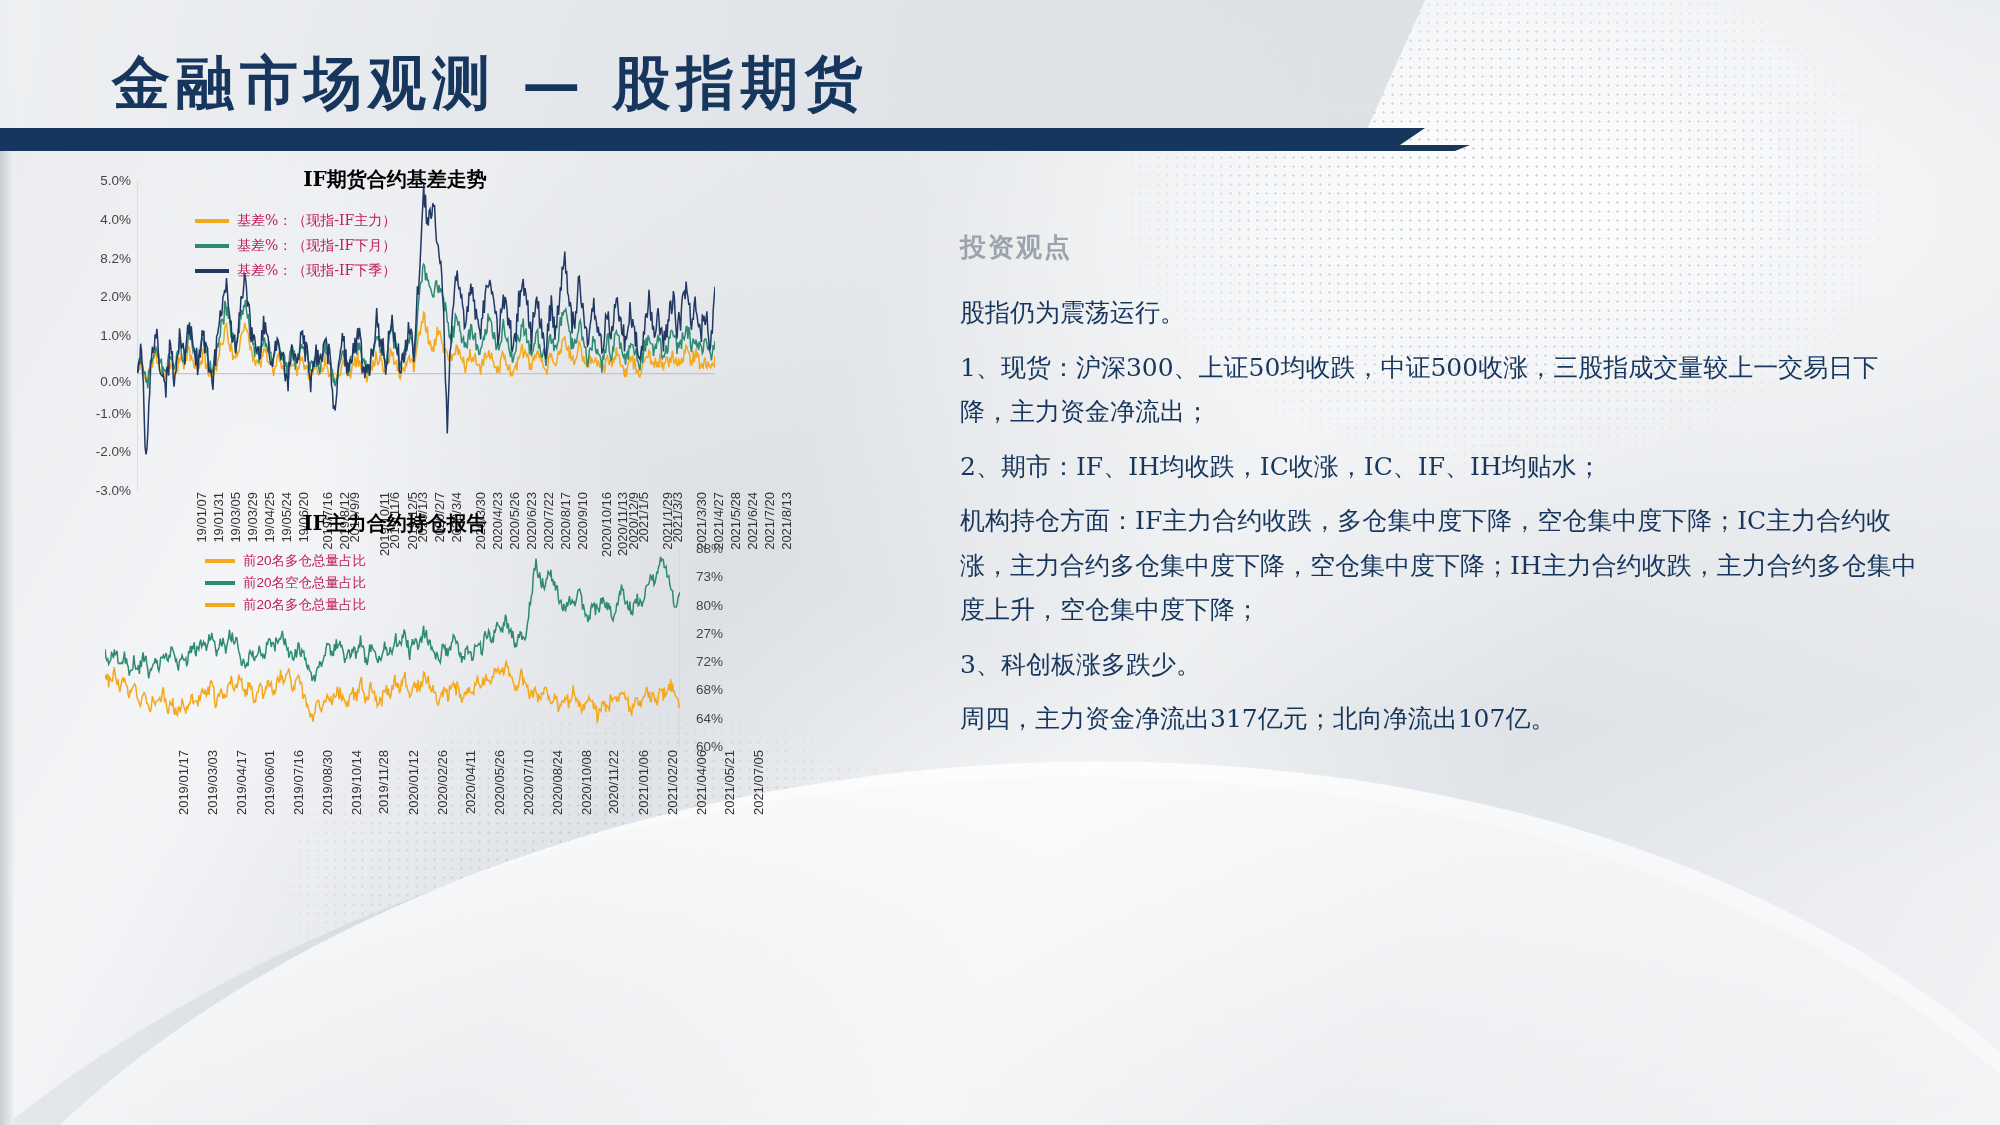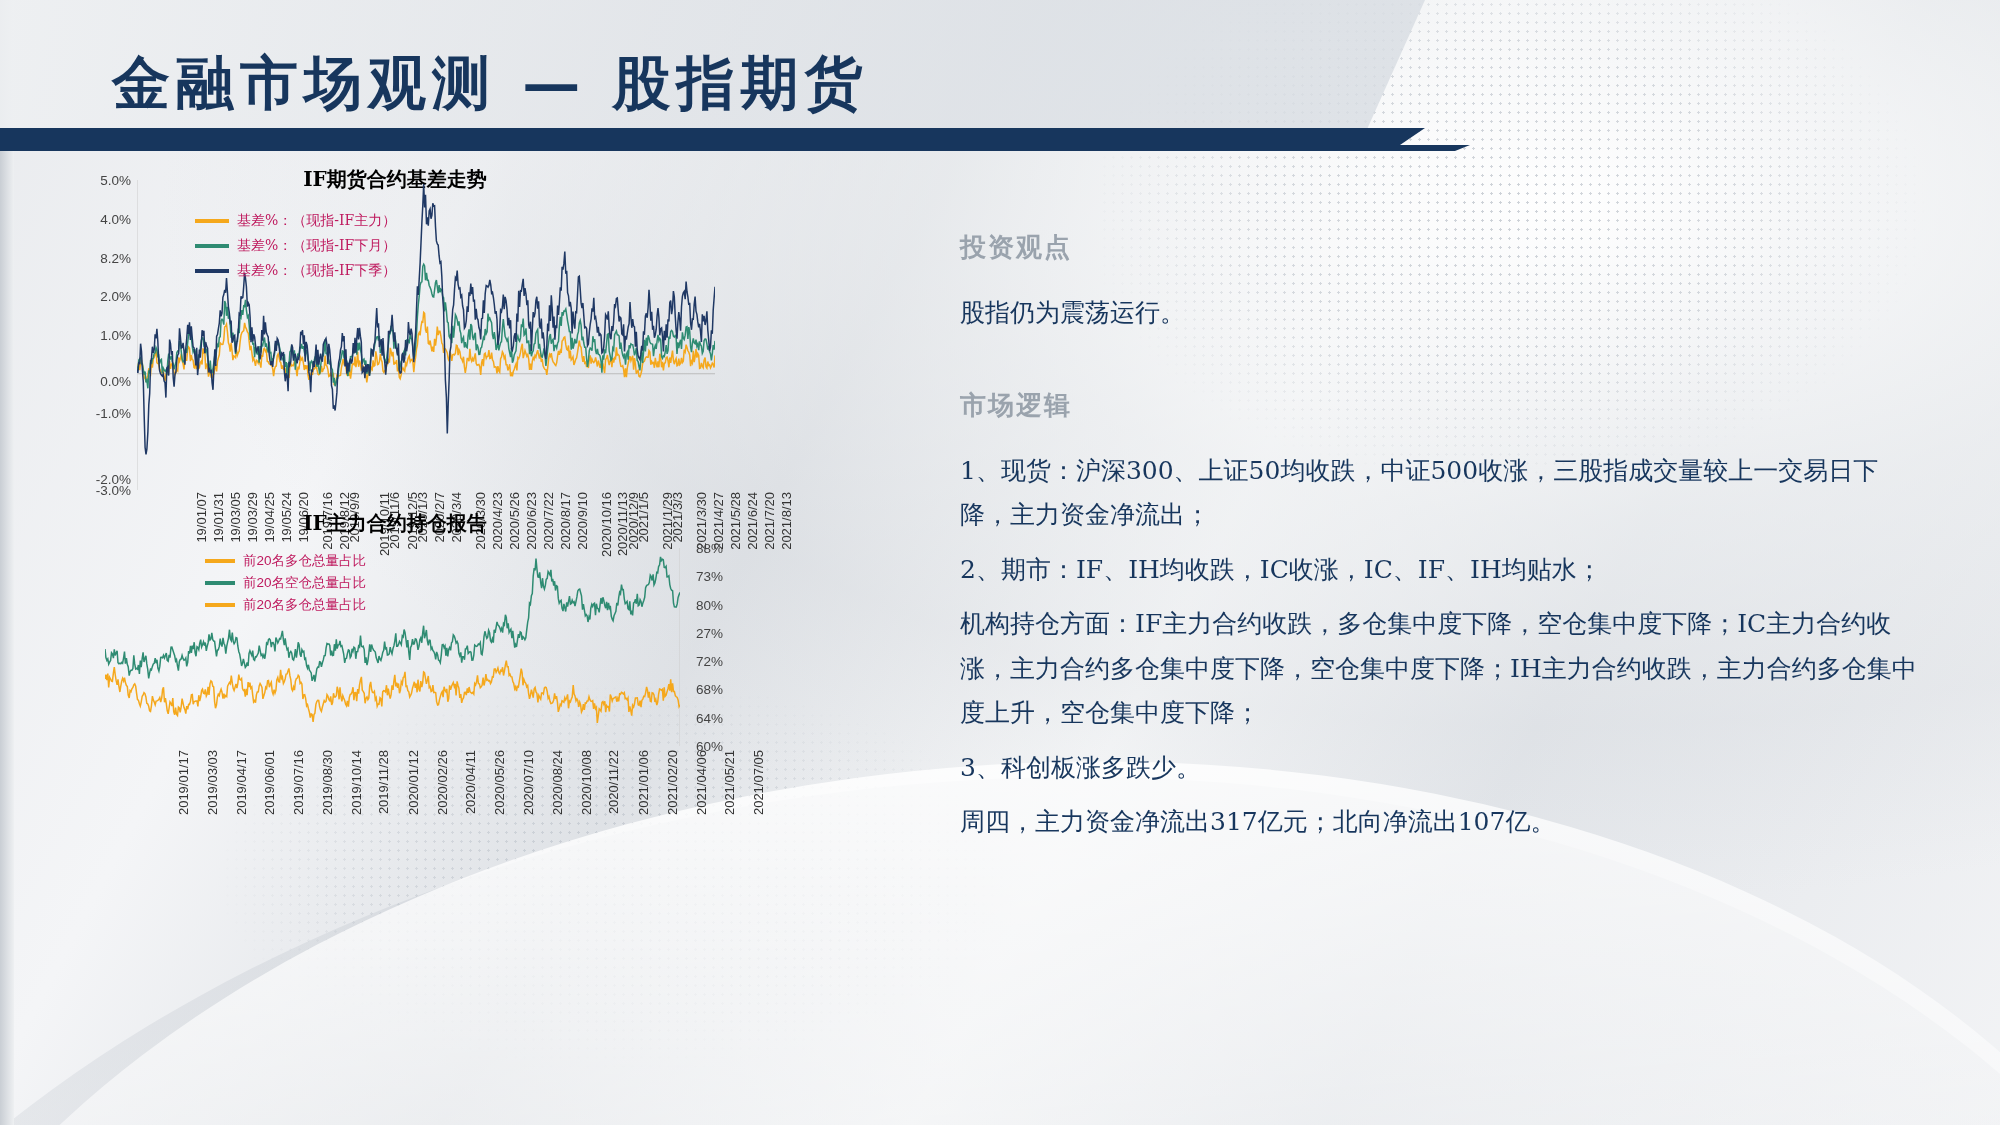--- a/index.html
+++ b/index.html
@@ -121,21 +121,21 @@
 <div class="chart-card" id="chart1">
   <div class="chart-title" style="top:6px;">IF期货合约基差走势</div>
   <div class="ylabels" id="c1-ylabels" style="left: 0px; top: 20px; width: 56px; height: 310px;">
       <div class="ylabel" style="top: 0px;">5.0%</div>
       <div class="ylabel" style="top: 38.75px;">4.0%</div>
       <div class="ylabel" style="top: 77.5px;">8.2%</div>
       <div class="ylabel" style="top: 116.25px;">2.0%</div>
       <div class="ylabel" style="top: 155px;">1.0%</div>
       <div class="ylabel" style="top: 201px;">0.0%</div>
       <div class="ylabel" style="top: 232.5px;">-1.0%</div>
-      <div class="ylabel" style="top: 271.25px; margin-top: 28px;">-2.0%</div>
+      <div class="ylabel" style="top: 271.25px;">-2.0%</div>
       <div class="ylabel" style="top: 310px;">-3.0%</div>
     </div>
   <svg id="c1-svg" style="position:absolute;left:62px;top:20px;" width="578" height="310">
       <line x1="0" x2="578" y1="193.75" y2="193.75" stroke="#bbb" stroke-width="1"></line>
       <line x1="0" x2="0" y1="0" y2="310" stroke="#ccc" stroke-width="1"></line>
       <path d="M0.0 189.5L0.9 186.5L1.8 182.5L2.7 190.1L3.6 183.0L4.5 180.3L5.4 184.9L6.3 189.1L7.2 197.9L8.1 198.4L9.0 201.7L9.9 198.0L10.9 195.2L11.8 188.3L12.7 192.0L13.6 193.7L14.5 178.9L15.4 187.7L16.3 178.8L17.2 177.2L18.1 174.6L19.0 168.7L19.9 182.7L20.8 183.5L21.7 183.8L22.6 189.6L23.5 190.1L24.4 192.9L25.3 192.6L26.2 189.3L27.1 197.3L28.0 201.0L28.9 194.3L29.8 194.1L30.8 188.6L31.7 192.8L32.6 180.8L33.5 188.8L34.4 184.2L35.3 183.0L36.2 188.4L37.1 191.9L38.0 194.6L38.9 192.5L39.8 189.4L40.7 190.8L41.6 177.3L42.5 181.2L43.4 178.6L44.3 173.9L45.2 181.2L46.1 183.8L47.0 189.5L47.9 177.7L48.8 180.0L49.7 180.1L50.7 169.5L51.6 166.9L52.5 168.3L53.4 181.1L54.3 175.0L55.2 179.6L56.1 180.1L57.0 187.5L57.9 188.2L58.8 179.4L59.7 188.1L60.6 187.4L61.5 186.3L62.4 187.5L63.3 182.6L64.2 181.3L65.1 184.5L66.0 168.4L66.9 172.5L67.8 171.2L68.7 189.2L69.6 183.5L70.6 186.9L71.5 196.7L72.4 192.7L73.3 192.3L74.2 197.2L75.1 197.2L76.0 190.9L76.9 194.4L77.8 188.2L78.7 184.3L79.6 191.4L80.5 181.2L81.4 177.9L82.3 174.8L83.2 162.9L84.1 163.8L85.0 164.4L85.9 164.3L86.8 160.0L87.7 146.9L88.6 146.3L89.5 144.1L90.5 152.5L91.4 162.8L92.3 165.3L93.2 171.7L94.1 162.8L95.0 170.1L95.9 180.2L96.8 176.0L97.7 176.6L98.6 177.7L99.5 169.7L100.4 175.2L101.3 172.7L102.2 171.1L103.1 161.9L104.0 155.2L104.9 152.6L105.8 151.3L106.7 150.8L107.6 142.8L108.5 147.2L109.4 148.9L110.4 152.0L111.3 153.2L112.2 162.0L113.1 170.1L114.0 165.8L114.9 172.8L115.8 180.2L116.7 178.1L117.6 181.5L118.5 185.9L119.4 180.2L120.3 181.0L121.2 183.2L122.1 180.0L123.0 183.8L123.9 187.7L124.8 175.7L125.7 176.0L126.6 169.1L127.5 168.3L128.4 171.4L129.3 170.1L130.3 181.4L131.2 181.7L132.1 183.7L133.0 184.5L133.9 185.0L134.8 185.1L135.7 188.7L136.6 196.1L137.5 189.4L138.4 186.5L139.3 186.0L140.2 175.9L141.1 173.9L142.0 177.2L142.9 181.6L143.8 182.6L144.7 188.8L145.6 185.4L146.5 189.2L147.4 188.5L148.3 195.5L149.2 188.1L150.2 197.6L151.1 194.7L152.0 198.0L152.9 186.0L153.8 183.5L154.7 186.0L155.6 185.1L156.5 185.6L157.4 181.1L158.3 182.8L159.2 189.8L160.1 196.1L161.0 186.6L161.9 189.4L162.8 182.5L163.7 177.3L164.6 179.7L165.5 178.1L166.4 183.0L167.3 190.0L168.2 185.1L169.1 189.0L170.1 185.2L171.0 194.9L171.9 199.9L172.8 194.1L173.7 194.7L174.6 191.9L175.5 195.0L176.4 188.5L177.3 189.0L178.2 188.0L179.1 184.5L180.0 189.7L180.9 194.0L181.8 194.8L182.7 193.9L183.6 192.3L184.5 185.9L185.4 192.1L186.3 189.2L187.2 188.1L188.1 175.6L189.0 185.1L190.0 186.2L190.9 189.6L191.8 196.4L192.7 195.7L193.6 193.7L194.5 196.5L195.4 195.5L196.3 192.8L197.2 205.1L198.1 202.7L199.0 202.0L199.9 195.3L200.8 195.8L201.7 196.1L202.6 195.5L203.5 195.3L204.4 187.9L205.3 183.2L206.2 178.9L207.1 184.3L208.0 183.5L208.9 187.0L209.9 195.4L210.8 188.5L211.7 195.9L212.6 189.4L213.5 198.7L214.4 192.3L215.3 184.0L216.2 183.8L217.1 184.8L218.0 176.5L218.9 187.1L219.8 182.2L220.7 171.8L221.6 186.8L222.5 180.5L223.4 183.7L224.3 189.9L225.2 188.9L226.1 186.4L227.0 189.6L227.9 196.1L228.8 193.1L229.8 202.5L230.7 196.2L231.6 191.3L232.5 193.3L233.4 191.7L234.3 187.8L235.2 189.4L236.1 180.3L237.0 186.1L237.9 185.3L238.8 171.4L239.7 176.7L240.6 184.7L241.5 184.3L242.4 181.6L243.3 174.2L244.2 179.5L245.1 181.9L246.0 190.9L246.9 192.4L247.8 190.5L248.7 191.1L249.7 185.0L250.6 183.6L251.5 178.6L252.4 182.6L253.3 167.9L254.2 172.0L255.1 176.4L256.0 171.9L256.9 184.6L257.8 182.6L258.7 183.2L259.6 180.0L260.5 191.4L261.4 187.6L262.3 197.2L263.2 198.8L264.1 195.0L265.0 189.7L265.9 187.9L266.8 190.0L267.7 191.2L268.6 183.0L269.6 185.3L270.5 180.8L271.4 177.6L272.3 175.9L273.2 181.8L274.1 179.9L275.0 179.3L275.9 182.3L276.8 192.3L277.7 182.8L278.6 177.4L279.5 169.2L280.4 164.9L281.3 154.5L282.2 152.5L283.1 155.3L284.0 146.6L284.9 141.6L285.8 142.1L286.7 132.4L287.6 133.3L288.5 149.5L289.5 152.8L290.4 146.6L291.3 163.3L292.2 164.1L293.1 160.5L294.0 165.9L294.9 171.4L295.8 166.7L296.7 171.9L297.6 158.9L298.5 165.6L299.4 158.5L300.3 146.5L301.2 155.2L302.1 151.2L303.0 151.3L303.9 156.0L304.8 163.0L305.7 164.6L306.6 172.9L307.5 168.8L308.4 168.9L309.4 170.7L310.3 173.1L311.2 178.8L312.1 181.2L313.0 171.5L313.9 175.1L314.8 180.8L315.7 174.8L316.6 174.3L317.5 174.9L318.4 173.3L319.3 165.1L320.2 165.6L321.1 175.1L322.0 169.7L322.9 171.8L323.8 177.9L324.7 179.1L325.6 181.4L326.5 176.7L327.4 186.8L328.3 193.0L329.3 186.7L330.2 178.5L331.1 178.5L332.0 181.3L332.9 168.8L333.8 178.6L334.7 181.2L335.6 178.5L336.5 181.5L337.4 177.1L338.3 173.3L339.2 183.6L340.1 185.2L341.0 184.8L341.9 184.5L342.8 186.9L343.7 194.9L344.6 182.9L345.5 179.2L346.4 186.2L347.3 174.1L348.2 173.2L349.2 178.4L350.1 176.4L351.0 176.2L351.9 170.1L352.8 178.6L353.7 178.3L354.6 172.6L355.5 179.9L356.4 181.5L357.3 187.1L358.2 186.7L359.1 187.1L360.0 193.4L360.9 186.1L361.8 191.0L362.7 192.3L363.6 178.6L364.5 176.9L365.4 171.7L366.3 173.4L367.2 178.3L368.1 176.3L369.1 184.7L370.0 184.8L370.9 190.5L371.8 187.9L372.7 184.3L373.6 196.3L374.5 192.4L375.4 196.3L376.3 191.3L377.2 189.6L378.1 186.2L379.0 183.9L379.9 190.5L380.8 177.6L381.7 178.6L382.6 176.2L383.5 172.4L384.4 167.2L385.3 163.7L386.2 178.2L387.1 174.4L388.0 170.5L389.0 173.7L389.9 176.4L390.8 174.6L391.7 179.1L392.6 189.9L393.5 183.6L394.4 190.0L395.3 181.4L396.2 177.6L397.1 179.5L398.0 175.4L398.9 177.2L399.8 173.0L400.7 170.2L401.6 174.9L402.5 178.5L403.4 173.0L404.3 181.9L405.2 179.2L406.1 185.9L407.0 188.0L407.9 189.4L408.9 189.6L409.8 195.0L410.7 187.9L411.6 179.2L412.5 174.4L413.4 176.3L414.3 173.2L415.2 179.0L416.1 181.9L417.0 182.9L417.9 184.6L418.8 185.6L419.7 182.6L420.6 175.9L421.5 170.9L422.4 174.9L423.3 170.7L424.2 172.9L425.1 161.0L426.0 160.0L426.9 157.6L427.8 157.0L428.8 164.7L429.7 169.4L430.6 170.1L431.5 165.5L432.4 178.5L433.3 170.5L434.2 180.0L435.1 178.7L436.0 176.8L436.9 185.0L437.8 182.4L438.7 179.3L439.6 178.0L440.5 172.7L441.4 166.6L442.3 160.6L443.2 166.0L444.1 167.2L445.0 176.1L445.9 181.8L446.8 176.0L447.7 183.2L448.7 182.2L449.6 187.0L450.5 183.2L451.4 188.0L452.3 180.0L453.2 175.4L454.1 183.6L455.0 179.2L455.9 181.5L456.8 182.5L457.7 181.3L458.6 177.5L459.5 181.8L460.4 186.5L461.3 180.5L462.2 183.9L463.1 187.9L464.0 183.6L464.9 189.3L465.8 183.4L466.7 187.9L467.6 193.0L468.6 179.4L469.5 178.4L470.4 174.9L471.3 180.9L472.2 185.2L473.1 180.8L474.0 177.5L474.9 187.1L475.8 178.0L476.7 182.6L477.6 177.7L478.5 178.6L479.4 167.4L480.3 175.2L481.2 174.5L482.1 175.5L483.0 181.9L483.9 186.4L484.8 186.5L485.7 185.7L486.6 189.4L487.5 197.1L488.5 188.4L489.4 197.2L490.3 187.9L491.2 183.4L492.1 179.3L493.0 176.2L493.9 180.7L494.8 177.9L495.7 175.9L496.6 189.7L497.5 178.1L498.4 184.0L499.3 193.7L500.2 191.5L501.1 190.3L502.0 196.3L502.9 196.8L503.8 194.4L504.7 190.5L505.6 183.6L506.5 181.7L507.4 181.3L508.4 178.0L509.3 176.9L510.2 177.3L511.1 177.2L512.0 170.6L512.9 171.9L513.8 184.7L514.7 181.6L515.6 183.4L516.5 182.7L517.4 187.8L518.3 177.9L519.2 183.6L520.1 187.4L521.0 181.3L521.9 187.3L522.8 173.7L523.7 177.7L524.6 187.3L525.5 181.8L526.4 190.4L527.3 183.4L528.3 182.7L529.2 177.4L530.1 177.0L531.0 180.7L531.9 187.3L532.8 177.5L533.7 182.8L534.6 176.7L535.5 170.5L536.4 180.3L537.3 184.2L538.2 180.5L539.1 178.5L540.0 185.9L540.9 185.4L541.8 178.5L542.7 184.6L543.6 183.5L544.5 177.9L545.4 182.5L546.3 181.2L547.2 169.6L548.2 171.9L549.1 164.6L550.0 167.5L550.9 170.8L551.8 172.2L552.7 175.0L553.6 186.1L554.5 181.3L555.4 183.2L556.3 170.8L557.2 182.1L558.1 176.7L559.0 169.1L559.9 177.7L560.8 173.5L561.7 175.4L562.6 188.5L563.5 188.1L564.4 182.9L565.3 186.1L566.2 187.7L567.1 180.1L568.1 177.6L569.0 186.7L569.9 188.1L570.8 181.5L571.7 185.4L572.6 184.7L573.5 187.9L574.4 185.9L575.3 183.1L576.2 184.3L577.1 187.5L578.0 175.4" fill="none" stroke="#f5a81c" stroke-width="1.5"></path>
       <path d="M0.0 186.5L0.9 190.4L1.8 180.0L2.7 178.6L3.6 177.7L4.5 183.8L5.4 183.9L6.3 189.8L7.2 194.6L8.1 191.5L9.0 202.5L9.9 200.5L10.9 208.3L11.8 190.2L12.7 193.5L13.6 180.1L14.5 184.0L15.4 178.9L16.3 178.1L17.2 173.2L18.1 173.0L19.0 167.5L19.9 169.6L20.8 176.4L21.7 175.4L22.6 183.6L23.5 180.1L24.4 179.3L25.3 193.2L26.2 188.0L27.1 189.9L28.0 191.1L28.9 190.0L29.8 195.3L30.8 180.8L31.7 173.6L32.6 177.0L33.5 178.6L34.4 175.7L35.3 181.7L36.2 183.7L37.1 189.2L38.0 185.6L38.9 182.0L39.8 172.8L40.7 171.0L41.6 170.9L42.5 161.8L43.4 161.8L44.3 172.1L45.2 179.6L46.1 182.0L47.0 181.8L47.9 170.1L48.8 169.5L49.7 173.0L50.7 162.8L51.6 154.8L52.5 150.7L53.4 155.7L54.3 156.9L55.2 165.8L56.1 172.0L57.0 169.7L57.9 169.8L58.8 173.8L59.7 180.9L60.6 182.2L61.5 174.4L62.4 177.0L63.3 168.4L64.2 160.7L65.1 157.9L66.0 158.0L66.9 164.8L67.8 162.9L68.7 171.5L69.6 169.8L70.6 176.8L71.5 185.0L72.4 188.9L73.3 180.5L74.2 193.2L75.1 192.8L76.0 189.0L76.9 181.9L77.8 175.2L78.7 179.8L79.6 169.7L80.5 164.9L81.4 167.1L82.3 157.4L83.2 156.8L84.1 140.6L85.0 139.3L85.9 140.6L86.8 144.7L87.7 121.0L88.6 123.3L89.5 135.8L90.5 126.9L91.4 138.7L92.3 136.0L93.2 144.1L94.1 157.1L95.0 158.0L95.9 152.7L96.8 159.9L97.7 162.9L98.6 174.0L99.5 161.4L100.4 161.3L101.3 148.6L102.2 153.1L103.1 135.6L104.0 137.6L104.9 130.1L105.8 134.8L106.7 125.9L107.6 126.3L108.5 119.8L109.4 130.2L110.4 137.3L111.3 135.7L112.2 145.3L113.1 160.0L114.0 153.6L114.9 151.1L115.8 164.8L116.7 162.7L117.6 177.3L118.5 167.0L119.4 169.8L120.3 174.5L121.2 168.0L122.1 182.7L123.0 166.1L123.9 172.3L124.8 164.3L125.7 165.5L126.6 160.4L127.5 157.6L128.4 166.9L129.3 163.3L130.3 169.2L131.2 172.5L132.1 161.5L133.0 173.0L133.9 172.6L134.8 184.6L135.7 178.9L136.6 178.2L137.5 174.4L138.4 164.3L139.3 164.7L140.2 164.7L141.1 161.1L142.0 164.8L142.9 169.0L143.8 174.3L144.7 176.4L145.6 179.0L146.5 181.1L147.4 174.2L148.3 187.0L149.2 182.1L150.2 197.6L151.1 183.9L152.0 184.4L152.9 172.0L153.8 170.5L154.7 165.4L155.6 172.4L156.5 178.5L157.4 170.3L158.3 189.7L159.2 180.6L160.1 177.6L161.0 173.3L161.9 176.6L162.8 167.6L163.7 167.9L164.6 163.8L165.5 168.8L166.4 166.0L167.3 171.5L168.2 176.1L169.1 169.9L170.1 172.9L171.0 179.8L171.9 181.6L172.8 191.3L173.7 182.3L174.6 181.1L175.5 183.2L176.4 187.0L177.3 180.2L178.2 176.5L179.1 181.3L180.0 186.9L180.9 176.9L181.8 188.5L182.7 194.2L183.6 186.4L184.5 179.1L185.4 175.3L186.3 175.7L187.2 170.8L188.1 159.4L189.0 173.5L190.0 173.4L190.9 177.1L191.8 179.7L192.7 183.7L193.6 182.8L194.5 188.2L195.4 189.7L196.3 202.6L197.2 197.9L198.1 206.2L199.0 203.4L199.9 198.1L200.8 198.0L201.7 188.4L202.6 184.3L203.5 180.9L204.4 177.0L205.3 170.9L206.2 171.3L207.1 178.3L208.0 170.5L208.9 185.7L209.9 180.5L210.8 196.2L211.7 190.3L212.6 190.7L213.5 176.7L214.4 176.5L215.3 177.2L216.2 169.9L217.1 171.6L218.0 171.8L218.9 166.9L219.8 174.6L220.7 162.9L221.6 170.4L222.5 162.5L223.4 169.1L224.3 173.5L225.2 183.8L226.1 179.8L227.0 179.0L227.9 185.0L228.8 180.5L229.8 193.8L230.7 189.5L231.6 184.1L232.5 195.8L233.4 181.6L234.3 169.8L235.2 171.3L236.1 173.4L237.0 169.4L237.9 163.9L238.8 159.7L239.7 157.0L240.6 156.7L241.5 160.5L242.4 156.0L243.3 173.1L244.2 170.2L245.1 168.8L246.0 168.4L246.9 177.5L247.8 180.1L248.7 183.2L249.7 178.0L250.6 170.5L251.5 163.4L252.4 154.9L253.3 153.0L254.2 145.6L255.1 150.8L256.0 150.8L256.9 168.8L257.8 155.6L258.7 161.3L259.6 169.5L260.5 173.6L261.4 175.4L262.3 190.5L263.2 186.4L264.1 181.5L265.0 179.9L265.9 179.1L266.8 171.8L267.7 169.6L268.6 175.5L269.6 159.3L270.5 164.5L271.4 160.6L272.3 162.0L273.2 154.1L274.1 158.5L275.0 159.6L275.9 167.6L276.8 179.2L277.7 174.8L278.6 165.9L279.5 153.6L280.4 136.8L281.3 124.5L282.2 116.2L283.1 105.4L284.0 102.2L284.9 101.8L285.8 86.3L286.7 84.2L287.6 85.9L288.5 100.3L289.5 92.8L290.4 100.2L291.3 100.3L292.2 105.5L293.1 107.4L294.0 109.7L294.9 113.7L295.8 116.6L296.7 117.0L297.6 109.9L298.5 102.5L299.4 100.0L300.3 106.9L301.2 113.2L302.1 105.1L303.0 112.4L303.9 109.1L304.8 109.9L305.7 116.4L306.6 117.7L307.5 131.5L308.4 122.3L309.4 130.7L310.3 141.9L311.2 142.8L312.1 156.3L313.0 158.0L313.9 153.7L314.8 163.1L315.7 145.8L316.6 157.8L317.5 147.6L318.4 134.6L319.3 136.5L320.2 139.8L321.1 145.6L322.0 141.3L322.9 150.3L323.8 153.3L324.7 163.2L325.6 158.9L326.5 157.0L327.4 167.5L328.3 162.2L329.3 166.8L330.2 167.6L331.1 155.6L332.0 149.3L332.9 159.7L333.8 144.1L334.7 146.0L335.6 156.9L336.5 160.1L337.4 155.0L338.3 152.9L339.2 170.3L340.1 164.4L341.0 167.2L341.9 174.3L342.8 174.2L343.7 168.3L344.6 167.4L345.5 162.7L346.4 157.7L347.3 160.1L348.2 149.0L349.2 153.8L350.1 151.9L351.0 133.5L351.9 139.7L352.8 138.2L353.7 140.6L354.6 142.7L355.5 154.9L356.4 159.1L357.3 152.1L358.2 158.6L359.1 169.9L360.0 167.1L360.9 161.0L361.8 170.4L362.7 166.2L363.6 162.5L364.5 161.8L365.4 148.2L366.3 139.0L367.2 147.9L368.1 156.2L369.1 158.5L370.0 160.8L370.9 158.8L371.8 168.6L372.7 172.8L373.6 177.2L374.5 168.1L375.4 182.8L376.3 180.6L377.2 174.9L378.1 172.7L379.0 170.9L379.9 158.6L380.8 155.9L381.7 160.0L382.6 161.3L383.5 157.9L384.4 144.2L385.3 147.0L386.2 138.6L387.1 155.2L388.0 154.0L389.0 148.4L389.9 163.2L390.8 161.3L391.7 161.2L392.6 174.2L393.5 164.3L394.4 176.3L395.3 172.6L396.2 170.7L397.1 164.1L398.0 163.4L398.9 153.2L399.8 151.1L400.7 149.5L401.6 168.6L402.5 163.9L403.4 170.5L404.3 176.3L405.2 177.1L406.1 173.6L407.0 168.4L407.9 173.7L408.9 185.9L409.8 178.1L410.7 169.2L411.6 162.4L412.5 156.4L413.4 154.1L414.3 163.8L415.2 160.5L416.1 159.3L417.0 171.2L417.9 165.5L418.8 165.3L419.7 168.0L420.6 163.2L421.5 161.4L422.4 146.3L423.3 136.7L424.2 146.0L425.1 132.1L426.0 135.7L426.9 131.0L427.8 131.1L428.8 129.0L429.7 134.9L430.6 141.1L431.5 145.9L432.4 151.6L433.3 151.8L434.2 169.6L435.1 157.8L436.0 168.7L436.9 165.1L437.8 158.9L438.7 162.9L439.6 162.7L440.5 154.8L441.4 151.9L442.3 142.8L443.2 140.3L444.1 145.2L445.0 160.3L445.9 156.6L446.8 163.0L447.7 167.3L448.7 167.3L449.6 178.6L450.5 186.9L451.4 180.6L452.3 170.7L453.2 167.9L454.1 168.6L455.0 170.7L455.9 156.2L456.8 162.0L457.7 159.1L458.6 170.6L459.5 174.0L460.4 168.8L461.3 174.2L462.2 174.5L463.1 176.0L464.0 181.2L464.9 192.8L465.8 175.4L466.7 179.7L467.6 169.3L468.6 173.3L469.5 164.1L470.4 154.4L471.3 153.8L472.2 171.2L473.1 175.4L474.0 180.4L474.9 179.1L475.8 168.0L476.7 169.8L477.6 154.6L478.5 152.8L479.4 151.0L480.3 154.8L481.2 155.0L482.1 156.1L483.0 168.9L483.9 162.6L484.8 170.4L485.7 175.3L486.6 177.4L487.5 173.5L488.5 184.7L489.4 174.1L490.3 172.1L491.2 179.7L492.1 165.3L493.0 168.4L493.9 163.9L494.8 164.6L495.7 164.7L496.6 169.2L497.5 175.4L498.4 172.3L499.3 168.0L500.2 180.5L501.1 181.6L502.0 186.5L502.9 190.4L503.8 180.2L504.7 168.8L505.6 183.0L506.5 172.7L507.4 159.7L508.4 171.4L509.3 157.7L510.2 165.6L511.1 155.3L512.0 157.9L512.9 162.0L513.8 163.6L514.7 163.9L515.6 164.3L516.5 176.1L517.4 168.5L518.3 165.5L519.2 169.0L520.1 160.8L521.0 154.9L521.9 160.9L522.8 158.5L523.7 159.9L524.6 176.6L525.5 178.3L526.4 175.8L527.3 176.4L528.3 171.6L529.2 165.2L530.1 173.8L531.0 170.6L531.9 156.5L532.8 158.9L533.7 151.6L534.6 150.5L535.5 151.6L536.4 156.2L537.3 157.1L538.2 155.6L539.1 157.4L540.0 173.9L540.9 162.3L541.8 168.0L542.7 162.7L543.6 159.7L544.5 169.0L545.4 152.3L546.3 157.9L547.2 159.5L548.2 155.2L549.1 147.0L550.0 146.6L550.9 158.9L551.8 147.1L552.7 151.0L553.6 166.8L554.5 172.2L555.4 163.0L556.3 158.3L557.2 162.8L558.1 163.7L559.0 159.7L559.9 166.2L560.8 163.9L561.7 170.2L562.6 161.4L563.5 164.6L564.4 166.0L565.3 173.4L566.2 171.2L567.1 160.6L568.1 159.0L569.0 159.4L569.9 164.0L570.8 169.7L571.7 165.9L572.6 171.6L573.5 173.8L574.4 180.4L575.3 173.6L576.2 165.0L577.1 169.6L578.0 160.9" fill="none" stroke="#2e8b72" stroke-width="1.5"></path>
       <path d="M0.0 189.6L0.9 192.9L1.8 181.9L2.7 184.1L3.6 163.7L4.5 171.2L5.4 190.2L6.3 201.7L7.2 236.5L8.1 267.5L9.0 274.3L9.9 268.8L10.9 251.6L11.8 224.9L12.7 213.4L13.6 183.3L14.5 177.9L15.4 166.7L16.3 172.7L17.2 169.7L18.1 154.3L19.0 158.4L19.9 148.8L20.8 161.0L21.7 179.4L22.6 190.6L23.5 193.6L24.4 195.0L25.3 196.1L26.2 194.0L27.1 201.1L28.0 202.6L28.9 217.6L29.8 188.1L30.8 186.9L31.7 195.6L32.6 159.6L33.5 163.6L34.4 174.7L35.3 171.0L36.2 197.5L37.1 206.7L38.0 194.1L38.9 192.1L39.8 179.8L40.7 175.2L41.6 173.6L42.5 148.3L43.4 156.9L44.3 168.0L45.2 167.5L46.1 162.8L47.0 171.0L47.9 184.6L48.8 168.4L49.7 158.7L50.7 144.9L51.6 154.0L52.5 142.3L53.4 160.0L54.3 146.3L55.2 157.4L56.1 166.7L57.0 167.7L57.9 175.5L58.8 185.4L59.7 167.8L60.6 195.1L61.5 185.7L62.4 169.5L63.3 177.6L64.2 166.6L65.1 150.2L66.0 156.2L66.9 150.7L67.8 173.2L68.7 162.2L69.6 166.2L70.6 168.2L71.5 190.9L72.4 189.2L73.3 193.0L74.2 189.6L75.1 203.0L76.0 209.8L76.9 187.9L77.8 169.3L78.7 185.9L79.6 156.3L80.5 154.6L81.4 148.7L82.3 143.1L83.2 130.4L84.1 136.3L85.0 133.1L85.9 117.3L86.8 114.6L87.7 109.9L88.6 112.7L89.5 98.0L90.5 113.0L91.4 126.8L92.3 132.6L93.2 142.3L94.1 140.5L95.0 162.6L95.9 160.6L96.8 156.0L97.7 155.3L98.6 172.4L99.5 165.8L100.4 158.6L101.3 151.7L102.2 133.5L103.1 134.6L104.0 116.3L104.9 118.2L105.8 117.6L106.7 106.6L107.6 92.9L108.5 98.3L109.4 106.6L110.4 126.6L111.3 122.9L112.2 124.6L113.1 137.2L114.0 162.1L114.9 147.4L115.8 161.4L116.7 154.3L117.6 156.9L118.5 165.0L119.4 171.7L120.3 169.8L121.2 166.3L122.1 174.0L123.0 179.5L123.9 173.5L124.8 150.1L125.7 160.6L126.6 135.8L127.5 154.4L128.4 142.2L129.3 152.3L130.3 155.0L131.2 157.0L132.1 173.8L133.0 180.6L133.9 185.2L134.8 181.1L135.7 186.9L136.6 176.1L137.5 172.0L138.4 160.7L139.3 171.0L140.2 158.4L141.1 160.0L142.0 165.9L142.9 174.1L143.8 180.3L144.7 173.4L145.6 175.1L146.5 172.0L147.4 192.1L148.3 201.3L149.2 193.1L150.2 196.7L151.1 211.3L152.0 181.7L152.9 185.0L153.8 181.7L154.7 164.4L155.6 167.3L156.5 180.6L157.4 174.7L158.3 174.3L159.2 179.8L160.1 183.4L161.0 177.6L161.9 178.9L162.8 170.1L163.7 151.7L164.6 155.0L165.5 150.1L166.4 164.1L167.3 155.2L168.2 181.7L169.1 161.9L170.1 165.3L171.0 175.0L171.9 192.7L172.8 196.3L173.7 212.3L174.6 190.4L175.5 191.1L176.4 181.0L177.3 187.2L178.2 177.5L179.1 164.5L180.0 184.7L180.9 169.8L181.8 184.7L182.7 178.4L183.6 173.7L184.5 179.8L185.4 181.8L186.3 164.5L187.2 161.9L188.1 160.0L189.0 158.3L190.0 165.1L190.9 184.1L191.8 163.8L192.7 169.9L193.6 180.8L194.5 205.7L195.4 209.4L196.3 228.7L197.2 225.3L198.1 230.5L199.0 222.2L199.9 212.4L200.8 191.4L201.7 182.3L202.6 178.3L203.5 169.8L204.4 166.8L205.3 153.1L206.2 161.4L207.1 156.1L208.0 186.5L208.9 169.3L209.9 193.8L210.8 182.5L211.7 191.5L212.6 181.5L213.5 178.5L214.4 183.5L215.3 180.6L216.2 163.0L217.1 173.4L218.0 157.9L218.9 172.7L219.8 158.4L220.7 148.0L221.6 159.5L222.5 147.8L223.4 156.2L224.3 162.1L225.2 192.6L226.1 191.4L227.0 186.5L227.9 198.3L228.8 184.3L229.8 192.2L230.7 184.8L231.6 185.2L232.5 195.6L233.4 186.2L234.3 169.5L235.2 169.9L236.1 176.6L237.0 164.8L237.9 161.7L238.8 144.3L239.7 128.1L240.6 147.5L241.5 143.3L242.4 167.0L243.3 162.5L244.2 159.1L245.1 175.8L246.0 158.1L246.9 174.1L247.8 182.7L248.7 194.6L249.7 182.3L250.6 182.9L251.5 150.9L252.4 153.0L253.3 151.2L254.2 146.5L255.1 134.7L256.0 148.9L256.9 161.6L257.8 152.3L258.7 168.0L259.6 168.3L260.5 175.3L261.4 163.4L262.3 190.5L263.2 193.2L264.1 192.6L265.0 175.0L265.9 172.8L266.8 182.7L267.7 178.6L268.6 160.1L269.6 171.3L270.5 165.4L271.4 142.1L272.3 152.1L273.2 155.1L274.1 148.7L275.0 153.6L275.9 171.2L276.8 182.3L277.7 164.0L278.6 152.7L279.5 129.2L280.4 106.3L281.3 115.0L282.2 99.4L283.1 83.2L284.0 62.9L284.9 42.3L285.8 25.3L286.7 4.0L287.6 27.4L288.5 14.9L289.5 44.3L290.4 37.4L291.3 45.6L292.2 30.9L293.1 28.9L294.0 38.7L294.9 35.3L295.8 23.2L296.7 26.0L297.6 25.7L298.5 46.7L299.4 60.9L300.3 64.0L301.2 65.1L302.1 75.7L303.0 83.0L303.9 81.9L304.8 96.0L305.7 117.6L306.6 130.1L307.5 165.8L308.4 200.3L309.4 217.6L310.3 253.4L311.2 224.1L312.1 200.5L313.0 171.7L313.9 166.6L314.8 143.9L315.7 129.5L316.6 124.8L317.5 109.6L318.4 97.6L319.3 99.3L320.2 90.5L321.1 104.3L322.0 108.7L322.9 108.1L323.8 116.9L324.7 115.4L325.6 126.0L326.5 129.7L327.4 148.3L328.3 146.8L329.3 140.5L330.2 126.4L331.1 132.0L332.0 112.4L332.9 116.0L333.8 103.6L334.7 114.2L335.6 107.0L336.5 121.7L337.4 119.5L338.3 139.7L339.2 128.7L340.1 138.0L341.0 139.8L341.9 147.6L342.8 150.3L343.7 159.4L344.6 138.8L345.5 138.3L346.4 120.3L347.3 132.9L348.2 113.6L349.2 105.5L350.1 106.1L351.0 107.1L351.9 105.4L352.8 99.8L353.7 104.5L354.6 113.3L355.5 112.4L356.4 117.5L357.3 124.5L358.2 133.7L359.1 131.2L360.0 139.5L360.9 165.0L361.8 158.8L362.7 150.4L363.6 130.1L364.5 131.6L365.4 127.0L366.3 114.5L367.2 129.1L368.1 116.9L369.1 120.8L370.0 129.3L370.9 145.4L371.8 137.7L372.7 148.5L373.6 140.2L374.5 168.7L375.4 170.4L376.3 165.8L377.2 156.4L378.1 153.2L379.0 161.9L379.9 133.4L380.8 141.7L381.7 110.8L382.6 127.0L383.5 110.7L384.4 111.0L385.3 104.5L386.2 98.8L387.1 115.9L388.0 108.0L389.0 114.4L389.9 125.1L390.8 120.4L391.7 144.8L392.6 148.7L393.5 141.7L394.4 171.0L395.3 150.0L396.2 132.1L397.1 137.4L398.0 133.2L398.9 120.5L399.8 116.7L400.7 128.7L401.6 121.2L402.5 145.7L403.4 148.5L404.3 138.6L405.2 158.5L406.1 152.4L407.0 160.3L407.9 174.6L408.9 179.0L409.8 166.0L410.7 143.5L411.6 151.2L412.5 125.4L413.4 141.0L414.3 115.3L415.2 128.7L416.1 147.7L417.0 136.6L417.9 159.6L418.8 145.3L419.7 148.1L420.6 125.6L421.5 135.0L422.4 122.5L423.3 107.3L424.2 110.6L425.1 86.8L426.0 89.7L426.9 83.4L427.8 71.5L428.8 93.7L429.7 90.8L430.6 112.6L431.5 115.8L432.4 126.4L433.3 121.8L434.2 128.3L435.1 153.5L436.0 131.5L436.9 141.8L437.8 148.7L438.7 132.1L439.6 132.6L440.5 115.0L441.4 96.9L442.3 96.2L443.2 108.9L444.1 122.9L445.0 128.1L445.9 123.0L446.8 135.6L447.7 147.7L448.7 147.1L449.6 148.5L450.5 165.8L451.4 164.1L452.3 152.5L453.2 144.3L454.1 138.8L455.0 128.2L455.9 131.6L456.8 117.7L457.7 138.3L458.6 137.0L459.5 143.2L460.4 152.6L461.3 146.9L462.2 156.1L463.1 153.8L464.0 155.0L464.9 173.0L465.8 172.1L466.7 167.3L467.6 156.0L468.6 134.5L469.5 136.2L470.4 139.6L471.3 131.4L472.2 147.2L473.1 157.3L474.0 159.3L474.9 146.1L475.8 151.0L476.7 140.8L477.6 124.0L478.5 126.1L479.4 118.4L480.3 117.9L481.2 130.1L482.1 141.5L483.0 137.1L483.9 138.1L484.8 153.9L485.7 154.9L486.6 144.3L487.5 171.5L488.5 155.7L489.4 159.6L490.3 153.2L491.2 147.0L492.1 143.6L493.0 122.1L493.9 137.3L494.8 147.8L495.7 139.0L496.6 146.0L497.5 146.9L498.4 166.7L499.3 151.7L500.2 169.7L501.1 175.8L502.0 177.9L502.9 179.5L503.8 174.4L504.7 165.8L505.6 170.6L506.5 151.2L507.4 154.7L508.4 136.2L509.3 133.3L510.2 137.8L511.1 127.8L512.0 109.8L512.9 123.4L513.8 140.7L514.7 131.7L515.6 149.8L516.5 145.9L517.4 157.7L518.3 154.8L519.2 149.2L520.1 135.5L521.0 128.1L521.9 137.4L522.8 155.3L523.7 148.9L524.6 148.0L525.5 156.3L526.4 171.5L527.3 150.9L528.3 160.1L529.2 144.3L530.1 157.6L531.0 139.2L531.9 141.5L532.8 122.5L533.7 120.5L534.6 134.2L535.5 128.5L536.4 111.1L537.3 116.9L538.2 135.4L539.1 150.0L540.0 158.6L540.9 142.0L541.8 132.1L542.7 139.4L543.6 150.6L544.5 126.8L545.4 116.3L546.3 112.7L547.2 111.3L548.2 119.2L549.1 101.5L550.0 111.7L550.9 116.8L551.8 125.0L552.7 122.7L553.6 143.0L554.5 149.8L555.4 138.9L556.3 139.2L557.2 124.1L558.1 116.6L559.0 131.2L559.9 134.3L560.8 141.9L561.7 147.3L562.6 143.9L563.5 151.4L564.4 162.0L565.3 134.3L566.2 141.5L567.1 135.9L568.1 145.0L569.0 140.3L569.9 131.2L570.8 150.1L571.7 159.7L572.6 170.9L573.5 166.8L574.4 150.4L575.3 153.7L576.2 130.1L577.1 118.3L578.0 106.7" fill="none" stroke="#1f3864" stroke-width="1.5"></path>
     </svg>
   <div class="legend" id="c1-legend" style="left:120px; top:52px;">
@@ -246,20 +246,19 @@
       <div class="xlabel" style="left: 553.5px; top: 2px;">2021/04/06</div>
       <div class="xlabel" style="left: 582.25px; top: 2px;">2021/05/21</div>
       <div class="xlabel" style="left: 611px; top: 2px;">2021/07/05</div>
     </div>
 </div>
 
 <div class="right-col">
   <div class="sec-head">投资观点</div>
   <div class="para">股指仍为震荡运行。</div>
 
-  <div class="sec-head spaced">市场逻辑</div>
   <div class="para">1、现货：沪深300、上证50均收跌，中证500收涨，三股指成交量较上一交易日下降，主力资金净流出；</div>
   <div class="para">2、期市：IF、IH均收跌，IC收涨，IC、IF、IH均贴水；</div>
   <div class="para">机构持仓方面：IF主力合约收跌，多仓集中度下降，空仓集中度下降；IC主力合约收涨，主力合约多仓集中度下降，空仓集中度下降；IH主力合约收跌，主力合约多仓集中度上升，空仓集中度下降；</div>
   <div class="para">3、科创板涨多跌少。</div>
 
   <div class="para">周四，主力资金净流出317亿元；北向净流出107亿。</div>
 </div>
 
 </body></html>

